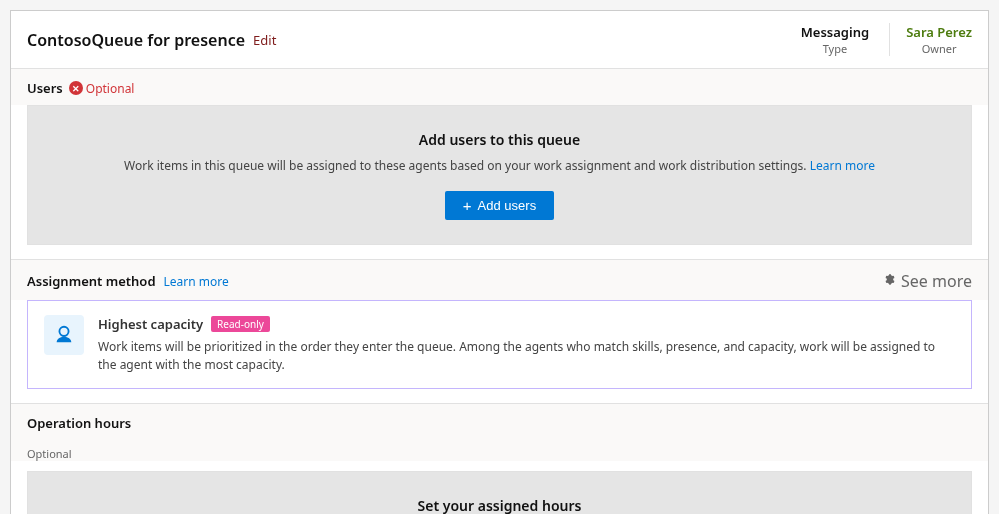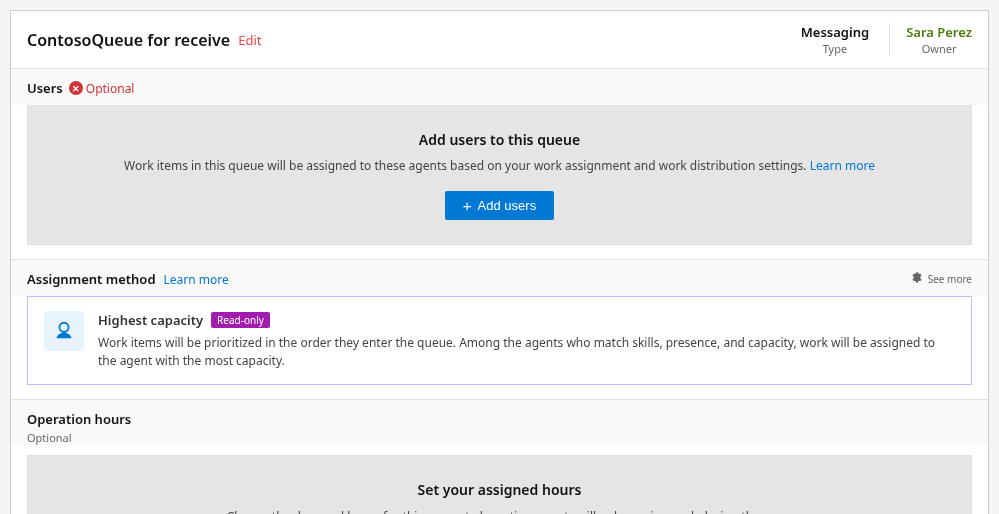--- a/index.html
+++ b/index.html
@@ -33,21 +33,21 @@
       display: flex;
       align-items: center;
       gap: 8px;
     }
     .header-title {
       font-size: 16px;
       font-weight: 600;
       color: #111;
     }
     .header-edit {
-      color: #ef4444;
+      color: #7f1d1d;
       font-size: 13px;
       cursor: pointer;
       text-decoration: none;
     }
     .header-right {
       display: flex;
       align-items: flex-start;
       gap: 0;
     }
     .header-meta {
@@ -179,21 +179,21 @@
     .learn-more-small {
       font-size: 12px;
       color: #0078d4;
       cursor: pointer;
     }
     .see-more-link {
       display: flex;
       align-items: center;
       gap: 4px;
       color: #666;
-      font-size: 10px;
+      font-size: 16px;
       cursor: pointer;
     }
     .gear-icon-svg {
       width: 14px;
       height: 14px;
       fill: #666;
     }
 
     
     .assignment-card {
@@ -225,41 +225,41 @@
       display: flex;
       align-items: center;
       gap: 8px;
       margin-bottom: 5px;
     }
     .assignment-name {
       font-weight: 600;
       font-size: 13px;
     }
     .readonly-badge {
-      background: #a21caf;
+      background: #ec4899;
       color: #fff;
       font-size: 10px;
       padding: 1px 6px;
       border-radius: 2px;
     }
     .assignment-desc {
       font-size: 12px;
       color: #444;
       line-height: 1.5;
     }
     .operation-label-row {
       border-top: 1px solid #e1e1e1;
       padding: 10px 16px 0 16px;
       background: #faf9f8;
     }
     .operation-label {
       font-weight: 600;
       font-size: 13px;
       color: #111;
-      margin-bottom: 2px;
+      margin-bottom: 14px;
     }
 
     
     .operation-box-title {
       color: #0078d4;
       font-size: 14px;
       font-weight: 600;
       margin-bottom: 8px;
     }
     .operation-box p {
@@ -269,21 +269,21 @@
       margin-bottom: 16px;
     }
   </style>
 </head>
 <body>
 
 <div class="outer-border">
 
   <div class="header">
     <div class="header-left">
-      <span class="header-title">ContosoQueue for receive</span>
+      <span class="header-title">ContosoQueue for presence</span>
       <a class="header-edit">Edit</a>
     </div>
     <div class="header-right">
       <div class="header-meta">
         <div class="header-meta-value">Messaging</div>
         <div class="header-meta-label">Type</div>
       </div>
       <div class="header-owner">
         <div class="header-owner-value">Sara Perez</div>
         <div class="header-owner-label">Owner</div>

